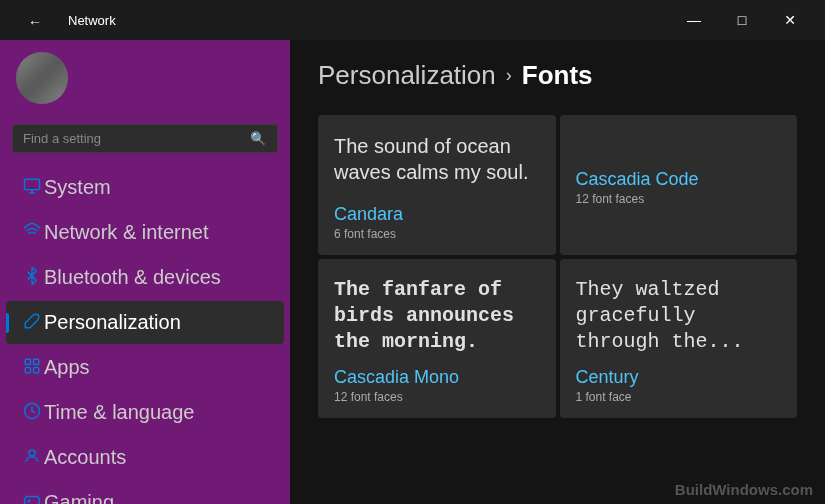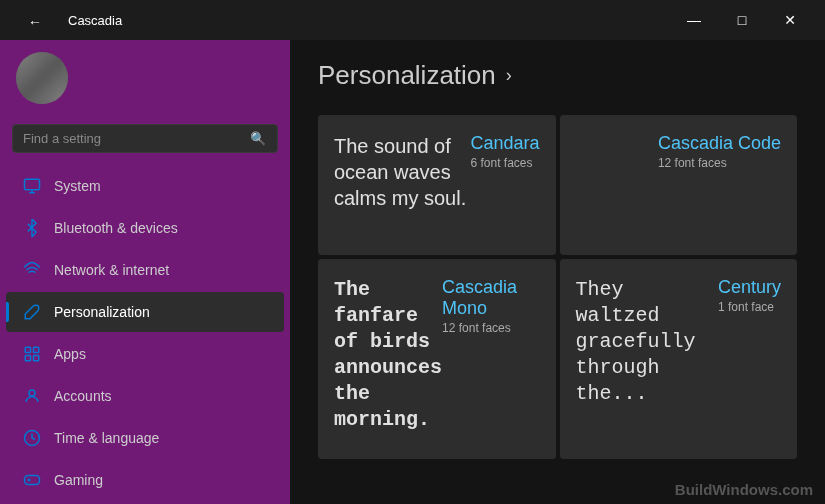--- a/index.html
+++ b/index.html
@@ -111,27 +111,26 @@
       color: #fff;
       font-size: 13px;
       flex: 1;
       outline: none;
     }
     .search-input::placeholder { color: #888; }
     .search-icon-unicode { color: #aaa; font-size: 13px; }
 
     .nav-item {
       display: flex;
-      align-items: center;
-      gap: 12px;
+      gap: 2px;
       padding: 10px 16px;
       cursor: pointer;
       border-radius: 4px;
       margin: 1px 6px;
-      font-size: 14px;
+      font-size: 20px;
       color: #ccc;
       position: relative;
     }
     .nav-item.active {
       background: #2d2d2d;
       color: #fff;
     }
     .nav-item.active::before {
       content: '';
       position: absolute;
@@ -187,22 +186,22 @@
       grid-template-columns: 1fr 1fr;
       gap: 4px;
     }
     .font-card {
       background: #2d2d2d;
       border-radius: 4px;
       padding: 18px 16px 14px;
       cursor: pointer;
       min-height: 140px;
       display: flex;
-      flex-direction: row;
-      justify-content: flex-end;
+      flex-direction: column;
+      justify-content: center;
     }
     .font-card-preview {
       font-size: 20px;
       color: #e0e0e0;
       line-height: 1.3;
       flex: 1;
       margin-bottom: 12px;
     }
     .font-card-preview.monospace { font-family: 'Courier New', monospace; font-weight: 700; }
     .font-card-preview.serif { font-family: Liberation Mono, monospace; }
@@ -231,21 +230,21 @@
     .sidebar::-webkit-scrollbar { width: 6px; }
     .sidebar::-webkit-scrollbar-track { background: transparent; }
     .sidebar::-webkit-scrollbar-thumb { background: #444; border-radius: 3px; }
   </style>
 </head>
 <body>
 
 <div class="titlebar">
   <div class="titlebar-left">
     <button class="titlebar-btn">←</button>
-    <span class="titlebar-title">Cascadia</span>
+    <span class="titlebar-title">Network</span>
   </div>
   <div class="titlebar-controls">
     <button class="titlebar-btn">—</button>
     <button class="titlebar-btn">□</button>
     <button class="titlebar-btn close">✕</button>
   </div>
 </div>
 
 <div class="main-layout">
 
@@ -270,33 +269,33 @@
             <rect x="2" y="3" width="20" height="14" rx="2"></rect>
             <path d="M8 21h8M12 17v4"></path>
           </svg>
       </span>
       <span>System</span>
     </div>
 
     <div class="nav-item">
       <span class="nav-icon">
         <svg viewBox="0 0 24 24" fill="none" stroke="#0078d4" stroke-width="2">
+            <path d="M1.5 8.5C5.5 4.5 10.5 2 12 2s6.5 2.5 10.5 6.5M4.5 12c2-2 4.5-3.5 7.5-3.5s5.5 1.5 7.5 3.5M7.5 15.5C8.8 14.2 10.3 13.5 12 13.5s3.2.7 4.5 2M12 19h.01"></path>
+          </svg>
+      </span>
+      <span>Network &amp; internet</span>
+    </div>
+
+    <div class="nav-item">
+      <span class="nav-icon">
+        <svg viewBox="0 0 24 24" fill="none" stroke="#0078d4" stroke-width="2">
             <path d="M6.5 6.5l11 11L12 24V0l5.5 5.5-11 11"></path>
           </svg>
       </span>
       <span>Bluetooth &amp; devices</span>
-    </div>
-
-    <div class="nav-item">
-      <span class="nav-icon">
-        <svg viewBox="0 0 24 24" fill="none" stroke="#0078d4" stroke-width="2">
-            <path d="M1.5 8.5C5.5 4.5 10.5 2 12 2s6.5 2.5 10.5 6.5M4.5 12c2-2 4.5-3.5 7.5-3.5s5.5 1.5 7.5 3.5M7.5 15.5C8.8 14.2 10.3 13.5 12 13.5s3.2.7 4.5 2M12 19h.01"></path>
-          </svg>
-      </span>
-      <span>Network &amp; internet</span>
     </div>
 
     <div class="nav-item active">
       <span class="nav-icon">
         <svg viewBox="0 0 24 24" fill="none" stroke="#0078d4" stroke-width="2">
             <path d="M20.84 4.61a5.5 5.5 0 0 0-7.78 0L3 14.67V21h6.33l10.06-10.06a5.5 5.5 0 0 0 0-7.78z"></path>
           </svg>
       </span>
       <span>Personalization</span>
     </div>
@@ -309,54 +308,55 @@
             <rect x="3" y="14" width="7" height="7" rx="1"></rect>
             <rect x="14" y="14" width="7" height="7" rx="1"></rect>
           </svg>
       </span>
       <span>Apps</span>
     </div>
 
     <div class="nav-item">
       <span class="nav-icon">
         <svg viewBox="0 0 24 24" fill="none" stroke="#0078d4" stroke-width="2">
+            <circle cx="12" cy="12" r="10"></circle>
+            <path d="M12 6v6l4 2"></path>
+          </svg>
+      </span>
+      <span>Time &amp; language</span>
+    </div>
+
+    <div class="nav-item">
+      <span class="nav-icon">
+        <svg viewBox="0 0 24 24" fill="none" stroke="#0078d4" stroke-width="2">
             <circle cx="12" cy="8" r="4"></circle>
             <path d="M4 20c0-4 3.6-7 8-7s8 3 8 7"></path>
           </svg>
       </span>
       <span>Accounts</span>
-    </div>
-
-    <div class="nav-item">
-      <span class="nav-icon">
-        <svg viewBox="0 0 24 24" fill="none" stroke="#0078d4" stroke-width="2">
-            <circle cx="12" cy="12" r="10"></circle>
-            <path d="M12 6v6l4 2"></path>
-          </svg>
-      </span>
-      <span>Time &amp; language</span>
     </div>
 
     <div class="nav-item">
       <span class="nav-icon">
         <svg viewBox="0 0 24 24" fill="none" stroke="#0078d4" stroke-width="2">
             <rect x="2" y="6" width="20" height="12" rx="5"></rect>
             <path d="M6 12h4M8 10v4M15 11h.01M18 13h.01"></path>
           </svg>
       </span>
       <span>Gaming</span>
     </div>
 
   </div>
 
   <div class="content">
 
     <div class="breadcrumb">
       <span class="breadcrumb-parent">Personalization</span>
       <span class="breadcrumb-sep">›</span>
+      <span class="breadcrumb-current">Fonts</span>
     </div>
 
     <div class="fonts-grid">
 
       <div class="font-card">
         <div class="font-card-preview">The sound of ocean waves calms my soul.</div>
         <div>
           <div class="font-card-name">Candara</div>
           <div class="font-card-count">6 font faces</div>
         </div>

